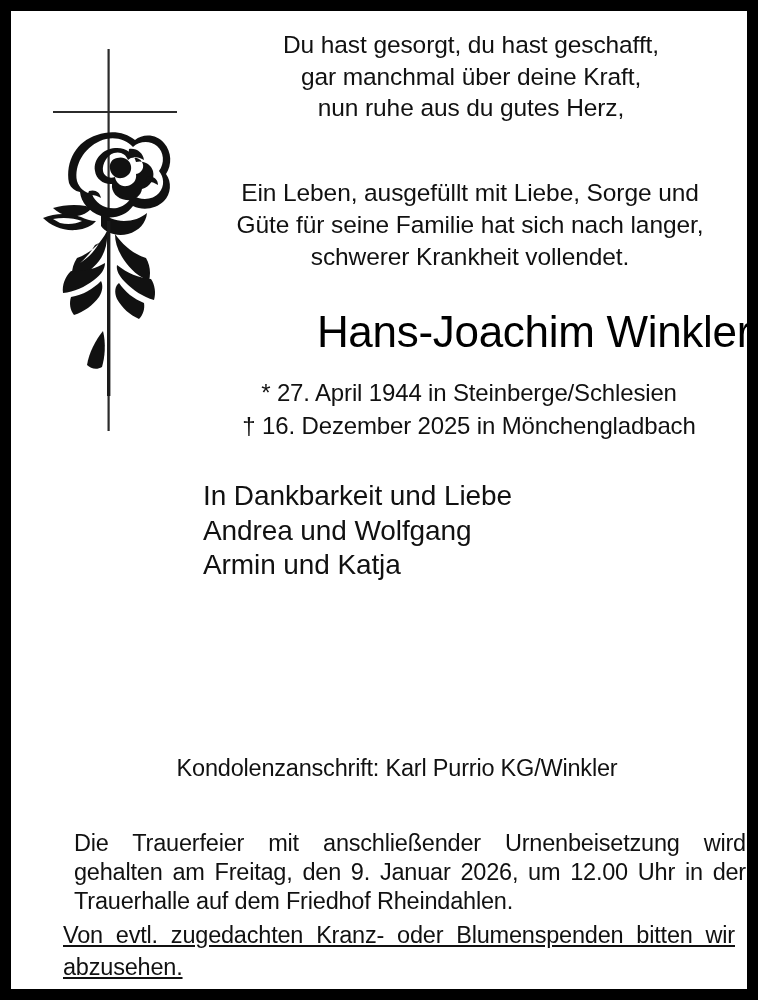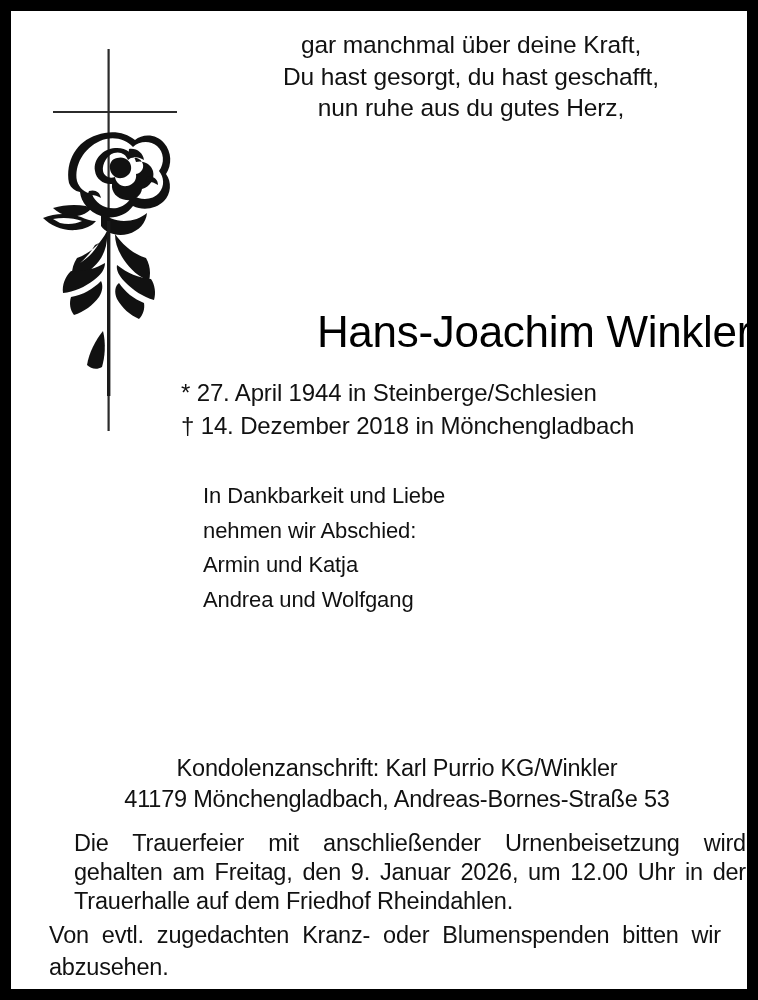--- a/index.html
+++ b/index.html
@@ -76,35 +76,35 @@
     color: #000000;
     letter-spacing: -0.3px;
     white-space: nowrap;
   }
 
   .dates {
     position: absolute;
     left: 170px;
     top: 365px;
     width: 576px;
-    text-align: left;
+    text-align: center;
     font-size: 24px;
     line-height: 33px;
     color: #111111;
     letter-spacing: -0.15px;
   }
   .dates div { white-space: nowrap; }
 
   .family {
     position: absolute;
     left: 192px;
     top: 468px;
     width: 420px;
     text-align: left;
-    font-size: 22px;
+    font-size: 28px;
     line-height: 34.5px;
     color: #111111;
     letter-spacing: -0.1px;
   }
   .family div { white-space: nowrap; }
 
   .address {
     position: absolute;
     left: 46px;
     top: 742px;
@@ -126,29 +126,30 @@
     text-align-last: left;
     font-size: 23.5px;
     line-height: 29px;
     color: #111111;
     letter-spacing: -0.2px;
     margin-left: 17px;
   }
 
   .flowers {
     position: absolute;
-    left: 38px;
+    left: 52px;
     top: 908px;
     width: 672px;
     text-align: justify;
     text-align-last: left;
     font-size: 23.5px;
     line-height: 32px;
     color: #111111;
     letter-spacing: -0.2px;
+    text-decoration: underline;
   }
 </style>
 </head>
 <body>
 
 <div class="notice">
   <div class="inner">
 
     <div class="ornament">
       <svg viewBox="0 0 160 400" xmlns="http://www.w3.org/2000/svg" aria-hidden="true">
@@ -214,43 +215,46 @@
         <g fill="#111111">
           <path d="M74 300 C66 310 60 322 58 334 C62 338 68 339 73 336
                    C76 326 77 312 74 300 Z"></path>
         </g>
 
         <rect x="78" y="190" width="3.4" height="175" fill="#1a1a1a"></rect>
       </svg>
     </div>
 
     <div class="verse">
+      <div>Du hast gesorgt, du hast geschafft,</div>
       <div>gar manchmal über deine Kraft,</div>
-      <div>Du hast gesorgt, du hast geschafft,</div>
       <div>nun ruhe aus du gutes Herz,</div>
     </div>
 
+    <div class="intro">
+      <div>Ein Leben, ausgefüllt mit Liebe, Sorge und</div>
+      <div>Güte für seine Familie hat sich nach langer,</div>
+      <div>schwerer Krankheit vollendet.</div>
+    </div>
 
     <div class="name">Hans-Joachim Winkler</div>
 
     <div class="dates">
       <div>* 27. April 1944 in Steinberge/Schlesien</div>
-      <div>† 14. Dezember 2018 in Mönchengladbach</div>
+      <div>† 16. Dezember 2025 in Mönchengladbach</div>
     </div>
 
     <div class="family">
       <div>In Dankbarkeit und Liebe</div>
-      <div>nehmen wir Abschied:</div>
+      <div>Andrea und Wolfgang</div>
       <div>Armin und Katja</div>
-      <div>Andrea und Wolfgang</div>
     </div>
 
     <div class="address">
       <div>Kondolenzanschrift: Karl Purrio KG/Winkler</div>
-      <div>41179 Mönchengladbach, Andreas-Bornes-Straße 53</div>
     </div>
 
     <div class="service">Die Trauerfeier mit anschließender Urnenbeisetzung wird gehalten am Freitag, den 9. Januar 2026, um 12.00 Uhr in der Trauerhalle auf dem Friedhof Rheindahlen.</div>
 
     <div class="flowers">Von evtl. zugedachten Kranz- oder Blumenspenden bitten wir abzusehen.</div>
 
   </div>
 </div>
 
 </body></html>

